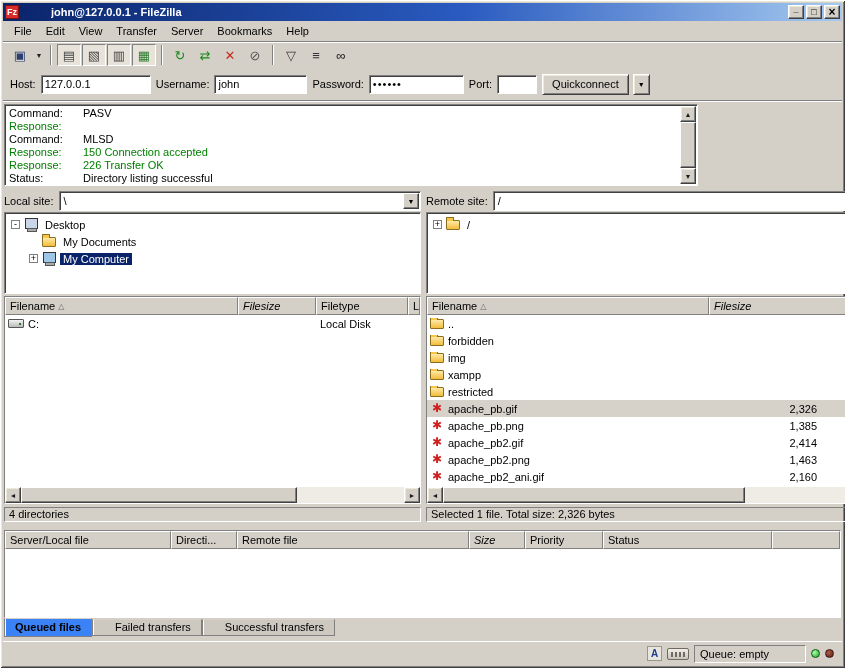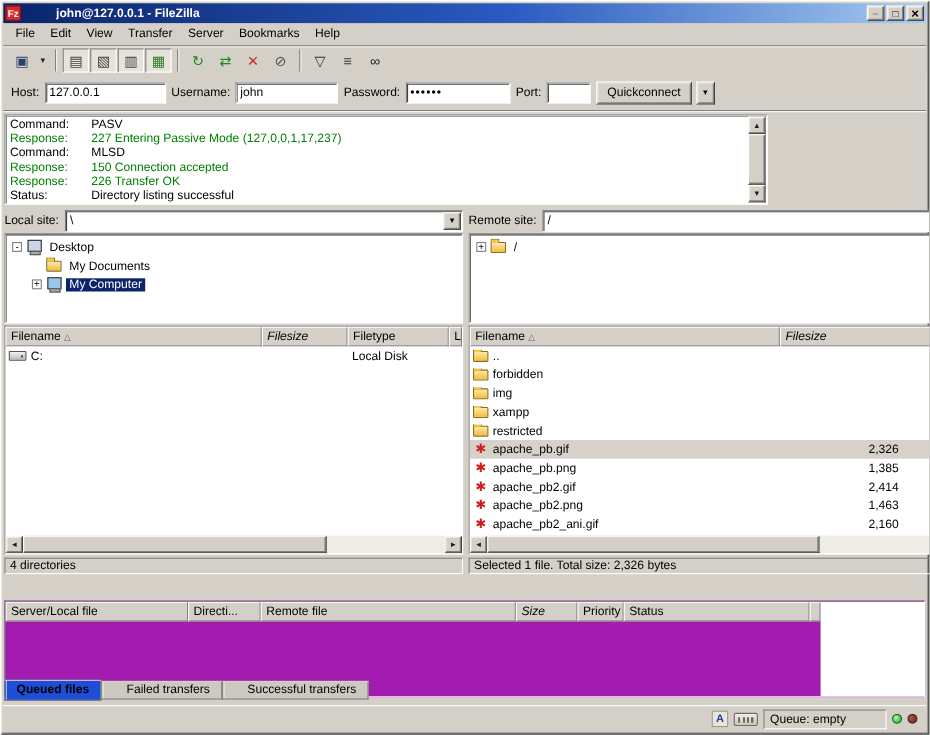--- a/index.html
+++ b/index.html
@@ -114,30 +114,30 @@
   .rw-name{width:282px;}
   .rw-size{flex:1;}
   .rrow{width:calc(100% - 16px);}
   .rrow .rw-size{width:113px;flex:none;}
   .lv-row.sel{background:#d6d2ca;}
   .corner{width:16px;height:16px;background:#d4d0c8;flex:none;}
   .statusline{position:absolute;left:0;right:0;top:317px;height:15px;line-height:13px;padding-left:4px;
     border:1px solid;border-color:#808080 #fff #fff #808080;overflow:hidden;white-space:nowrap;}
 
   
-  .queue{position:absolute;left:4px;top:546px;width:837px;height:88px;background:#a21caf;border:1px solid;
-    border-color:#808080 #fff #fff #808080;display:flex;flex-direction:row;overflow:hidden;}
-  .qw1{width:166px;}.qw2{width:66px;}.qw3{width:232px;}.qw4{width:56px;}.qw5{width:42px;}.qw6{width:169px;}
+  .queue{position:absolute;left:4px;top:530px;width:837px;height:88px;background:#404040;border:1px solid;
+    border-color:#808080 #fff #fff #808080;display:flex;flex-direction:column;overflow:hidden;}
+  .qw1{width:166px;}.qw2{width:66px;}.qw3{width:232px;}.qw4{width:56px;}.qw5{width:78px;}.qw6{width:169px;}
   .queue-body{flex:1;background:#fff;}
 
   
   .tabs{position:absolute;left:4px;top:618px;height:20px;display:flex;align-items:flex-start;}
   .tab{padding:2px 10px 3px;background:#d4d0c8;border:1px solid #808080;border-top:1px solid #d4d0c8;
     box-shadow:inset 1px 0 0 #fff;height:18px;display:flex;align-items:center;white-space:nowrap;}
-  .tab.active{font-weight:bold;height:19px;background:#1d4ed8;}
+  .tab.active{font-weight:bold;height:19px;background:#3b82f6;}
   .tab:not(.active){margin-top:1px;height:17px;background:#cdc9c1;padding-left:22px;}
 
   
   .statusbar{position:absolute;left:3px;top:641px;right:3px;height:24px;display:flex;align-items:center;
     justify-content:flex-end;gap:5px;padding-right:8px;border-top:1px solid #ffffff;}
   .sb-ico1{width:15px;height:15px;display:flex;align-items:center;justify-content:center;font-size:10px;
     font-weight:bold;color:#223a8a;border:1px solid #9b978e;background:#e8e5de;}
   .sb-kbd{width:22px;height:12px;background:linear-gradient(#f0eee8,#c9c5bc);border:1px solid #6f6b62;
     border-radius:2px;position:relative;}
   .sb-kbd::after{content:"";position:absolute;left:3px;top:3px;right:3px;height:5px;
@@ -249,21 +249,20 @@
       </div>
   </div>
 
   <div class="log">
     <div class="log-line" style="color: rgb(0, 0, 0);">
         <span class="log-type">Command:</span>
         <span>PASV</span>
       </div>
     <div class="log-line" style="color: rgb(0, 128, 0);">
         <span class="log-type">Response:</span>
-        <span>227 Entering Passive Mode (127,0,0,1,17,237)</span>
       </div>
     <div class="log-line" style="color: rgb(0, 0, 0);">
         <span class="log-type">Command:</span>
         <span>MLSD</span>
       </div>
     <div class="log-line" style="color: rgb(0, 128, 0);">
         <span class="log-type">Response:</span>
         <span>150 Connection accepted</span>
       </div>
     <div class="log-line" style="color: rgb(0, 128, 0);">

